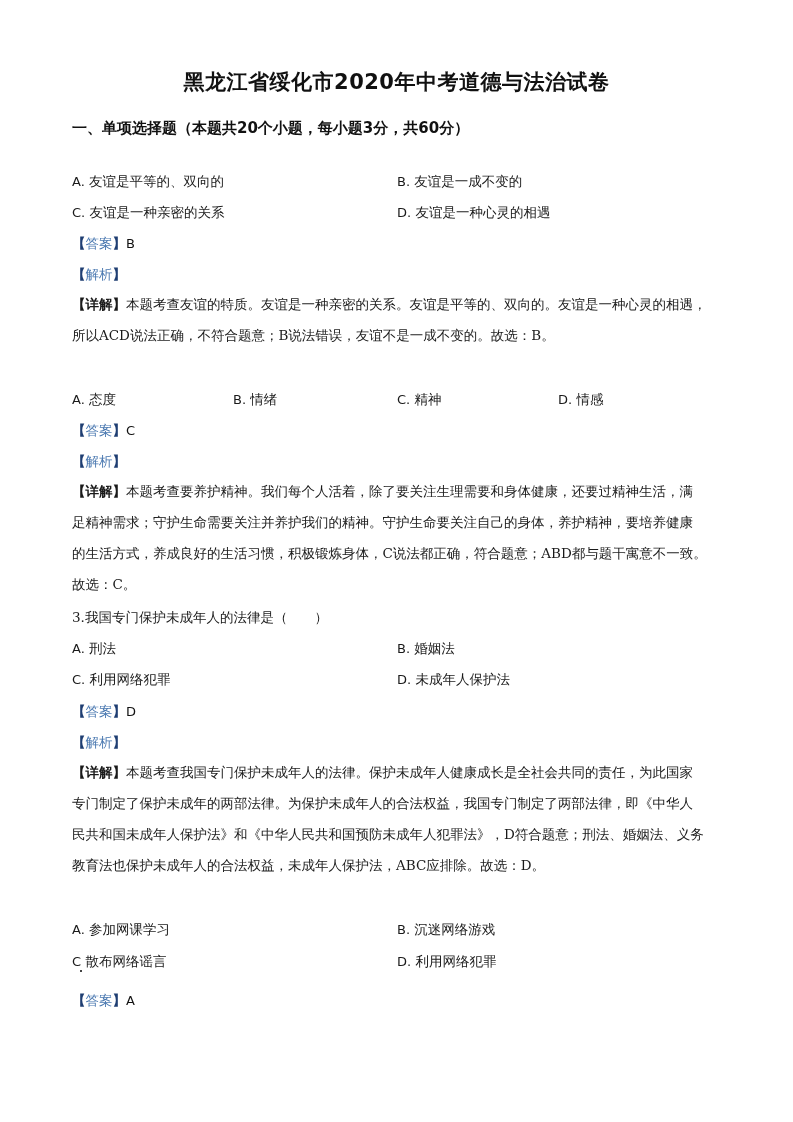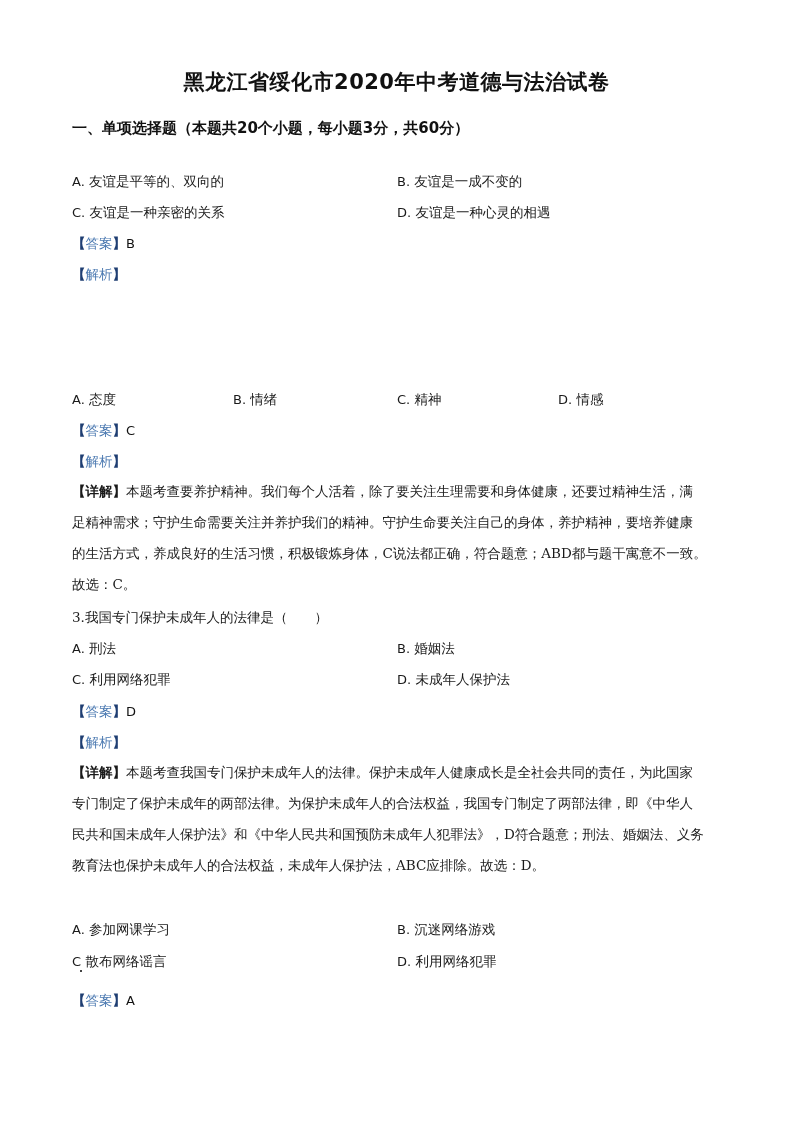--- a/index.html
+++ b/index.html
@@ -27,20 +27,24 @@
 
   <div class="title">黑龙江省绥化市2020年中考道德与法治试卷</div>
   <div class="section">一、单项选择题（本题共20个小题，每小题3分，共60分）</div>
 
   <div class="opt" style="left:72px; top:171px;"><span class="lbl">A.</span> <span>友谊是平等的、双向的</span></div>
   <div class="opt" style="left:397px; top:171px;"><span class="lbl">B.</span> <span>友谊是一成不变的</span></div>
   <div class="opt" style="left:72px; top:202px;"><span class="lbl">C.</span> <span>友谊是一种亲密的关系</span></div>
   <div class="opt" style="left:397px; top:202px;"><span class="lbl">D.</span> <span>友谊是一种心灵的相遇</span></div>
   <div class="line" style="top:233px;"><span class="tag"><span class="bold-br">【</span><span>答案</span><span class="bold-br">】</span></span><span class="ans">B</span></div>
   <div class="line" style="top:264px;"><span class="tag"><span class="bold-br">【</span><span>解析</span><span class="bold-br">】</span></span></div>
+  <div class="para" style="top:289px;">
+    <div><span class="detail-head">【详解】</span><span>本题考查友谊的特质。友谊是一种亲密的关系。友谊是平等的、双向的。友谊是一种心灵的相遇，</span></div>
+    <div>所以ACD说法正确，不符合题意；B说法错误，友谊不是一成不变的。故选：B。</div>
+  </div>
 
   <div class="opt" style="left:72px; top:389px;"><span class="lbl">A.</span> <span>态度</span></div>
   <div class="opt" style="left:233px; top:389px;"><span class="lbl">B.</span> <span>情绪</span></div>
   <div class="opt" style="left:397px; top:389px;"><span class="lbl">C.</span> <span>精神</span></div>
   <div class="opt" style="left:558px; top:389px;"><span class="lbl">D.</span> <span>情感</span></div>
   <div class="line" style="top:420px;"><span class="tag"><span class="bold-br">【</span><span>答案</span><span class="bold-br">】</span></span><span class="ans">C</span></div>
   <div class="line" style="top:451px;"><span class="tag"><span class="bold-br">【</span><span>解析</span><span class="bold-br">】</span></span></div>
   <div class="para" style="top:476px;">
     <div><span class="detail-head">【详解】</span><span>本题考查要养护精神。我们每个人活着，除了要关注生理需要和身体健康，还要过精神生活，满</span></div>
     <div>足精神需求；守护生命需要关注并养护我们的精神。守护生命要关注自己的身体，养护精神，要培养健康</div>

